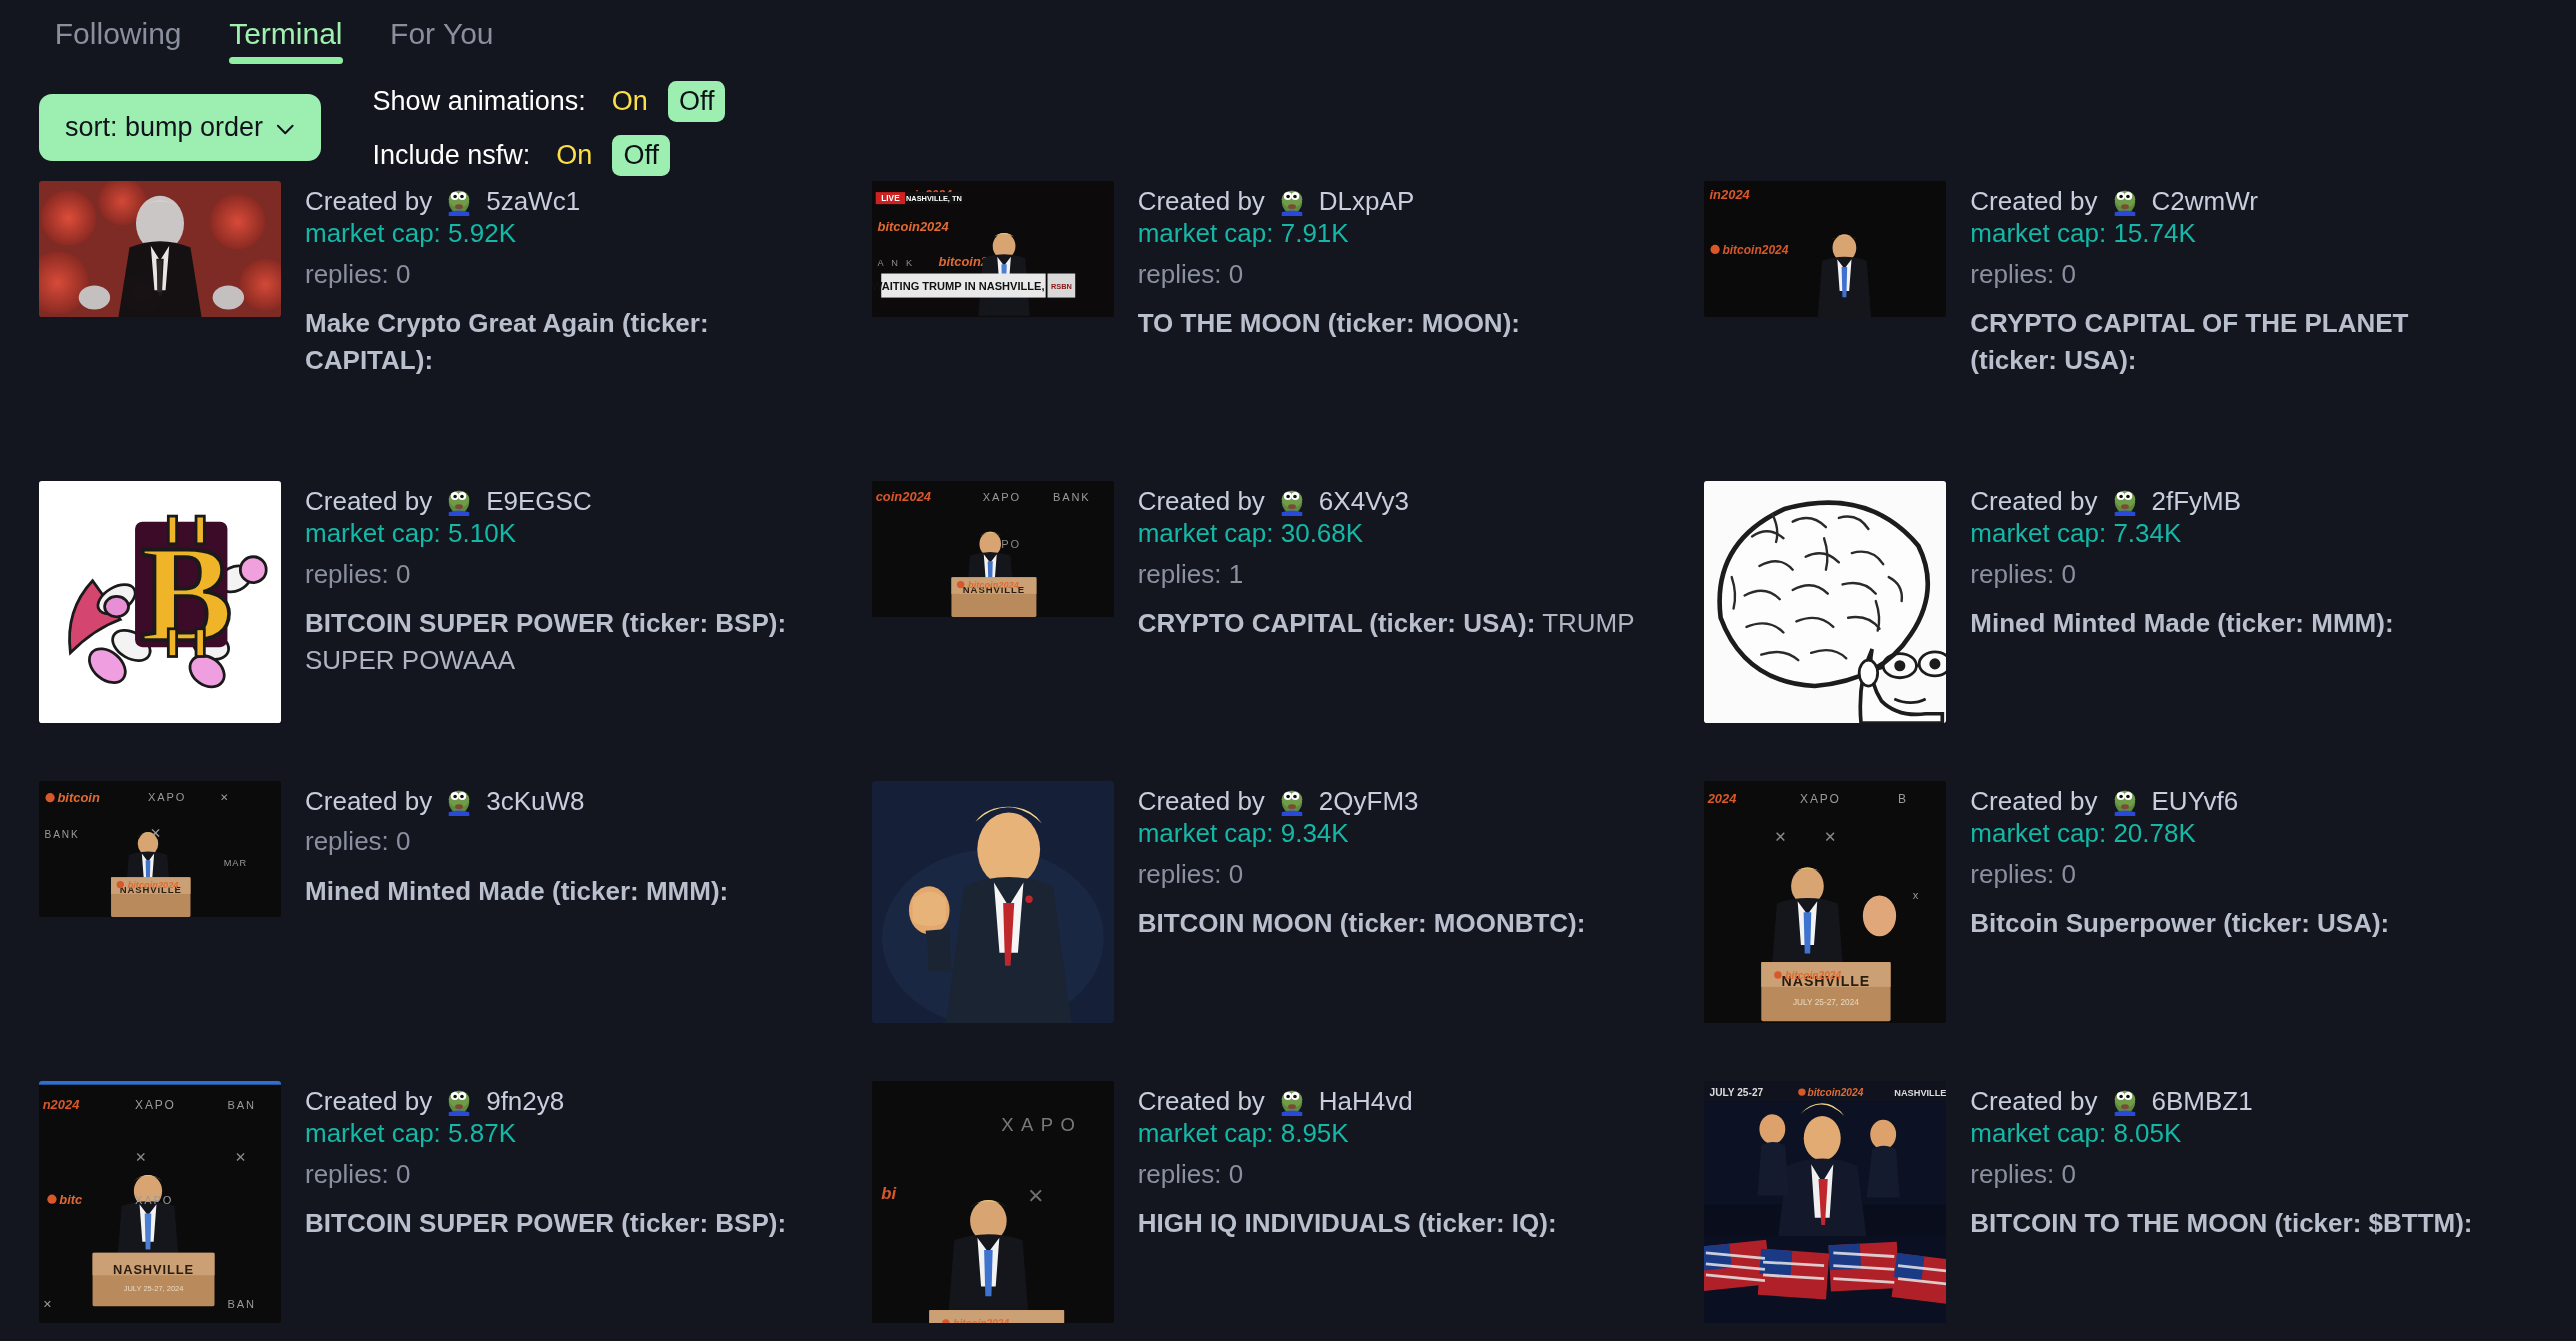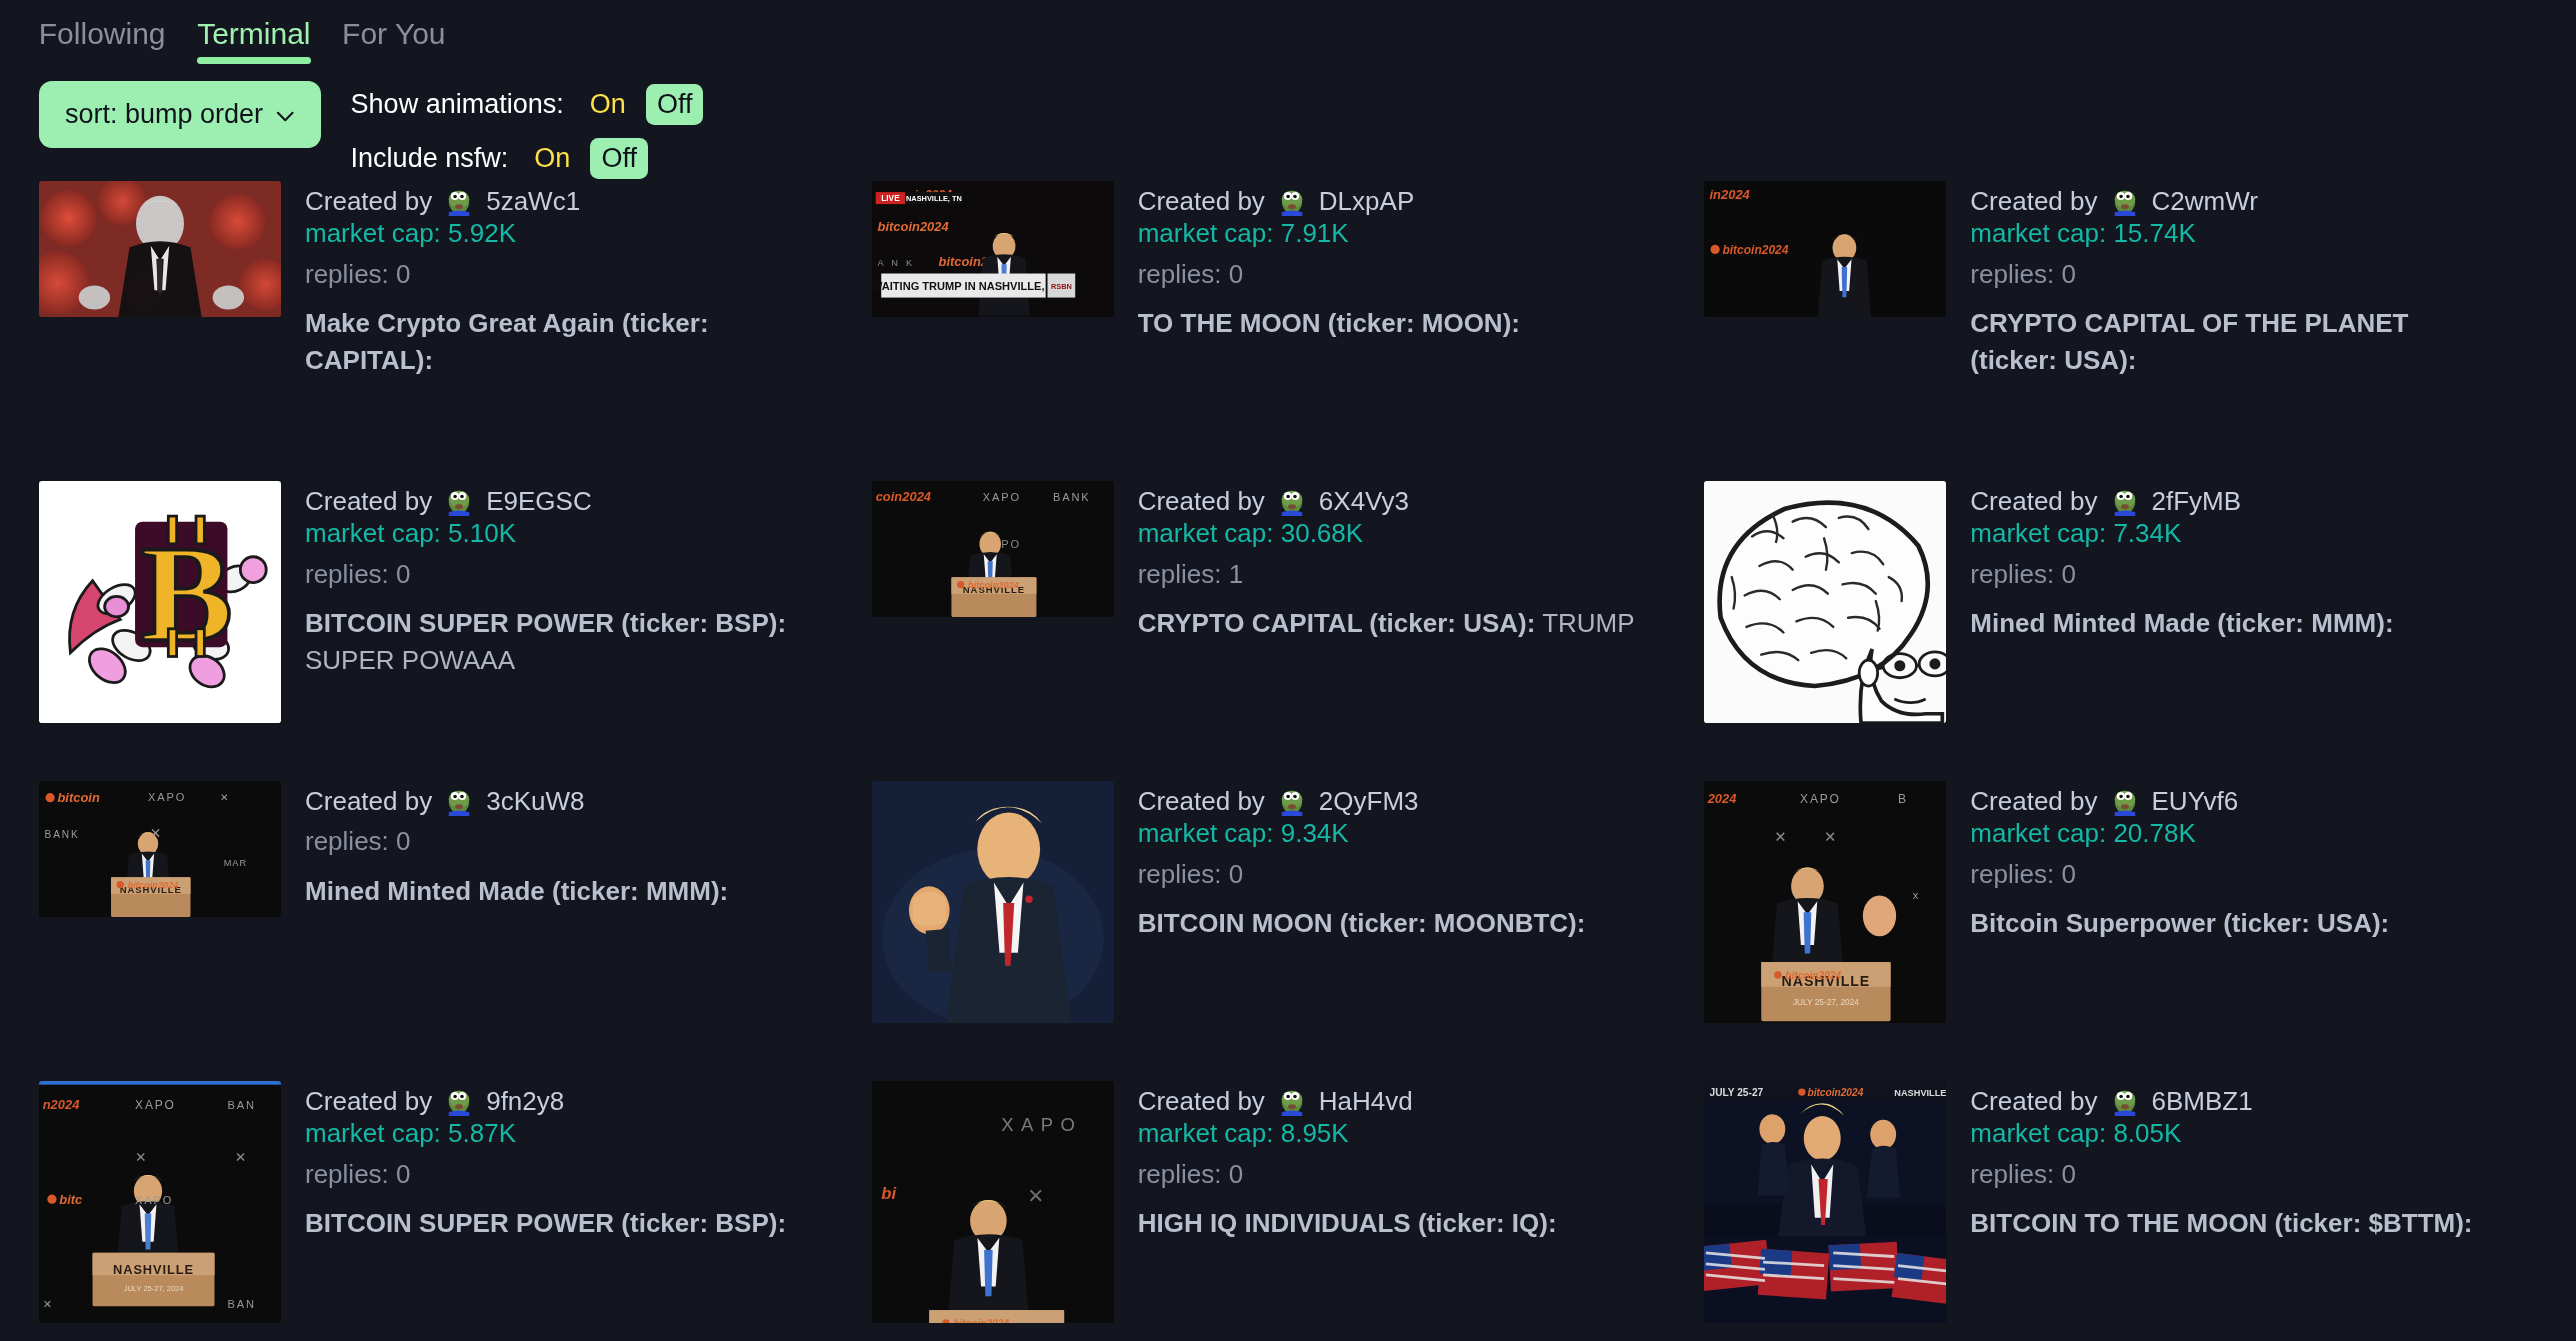--- a/index.html
+++ b/index.html
@@ -30,37 +30,39 @@
     height: 72px;
   }
   .tab {
     position: relative;
     font-size: 30px;
     line-height: 1.25;
     color: #8a8f9e;
     padding: 7.4px 1.8px 15px 1.8px;
     cursor: pointer;
     white-space: nowrap;
+    margin-left: 16px;
   }
   .tab.active { color: #a0f0b0; }
   .tab.active::after {
     content: "";
     position: absolute;
     left: 1.8px; right: 1.8px; bottom: 3.7px;
     height: 6.5px;
     border-radius: 3.7px;
     background: #8ff0a4;
   }
 
   
   .controls {
     display: flex;
-    align-items: flex-start;
+    align-items: center;
     padding: 9.2px 0 0 39px;
     height: 102px;
+    gap: 22px;
   }
   .pill {
     background: #9defb1;
     color: #10131b;
     border: none;
     border-radius: 13px;
     height: 67px;
     padding: 0 26px;
     font-size: 27px;
     font-family: "Liberation Sans", sans-serif;

